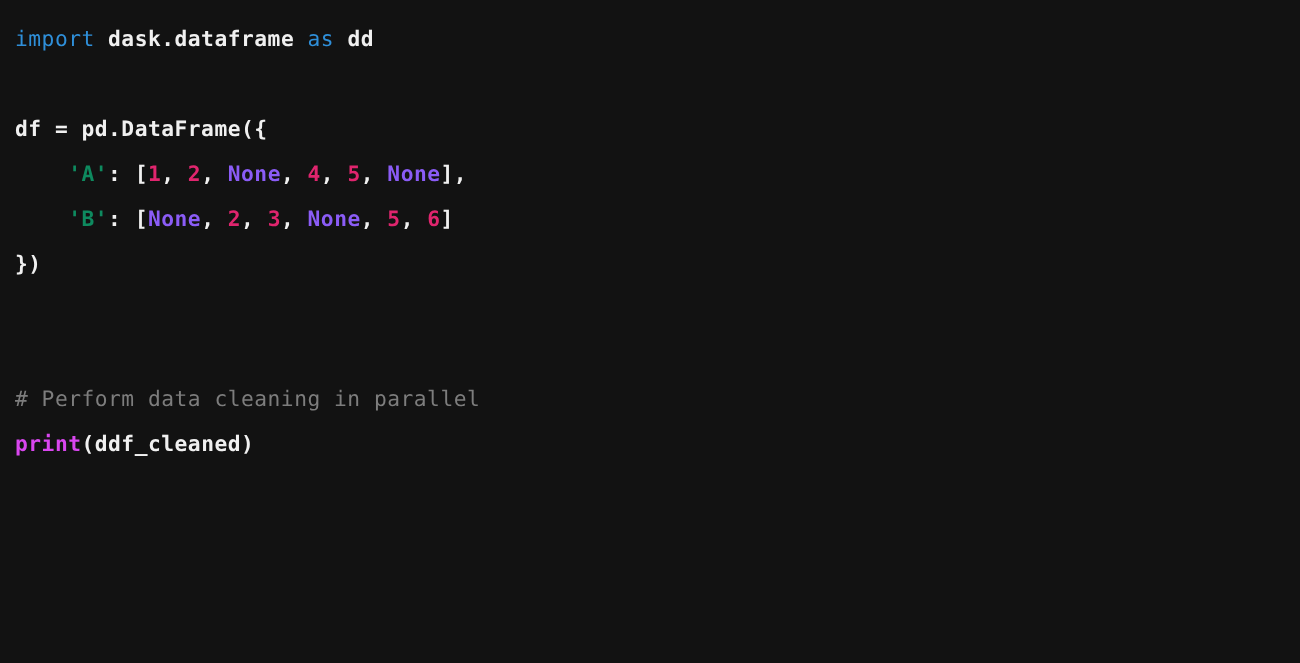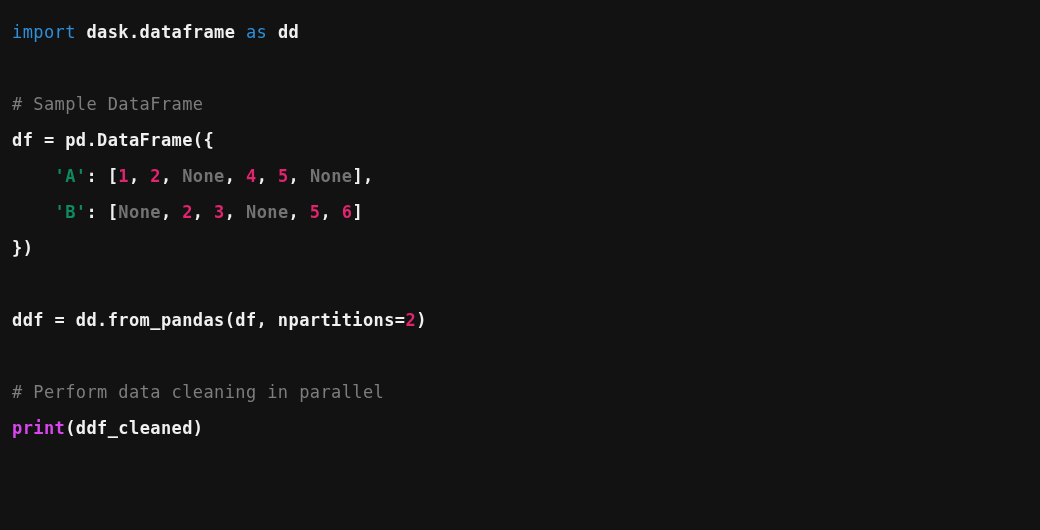--- a/index.html
+++ b/index.html
@@ -28,35 +28,33 @@
     white-space: pre;
     font-weight: bold;
     color: #f0f0f0;
   }
   .code-line.blank {
     height: 36px;
   }
   .tok { white-space: pre; }
   .tok-plain   { color: #f0f0f0; font-weight: bold; }
   .tok-keyword { color: #2f8fd9; font-weight: normal; }
-  .tok-const   { color: #737373; font-weight: bold; }
+  .tok-const   { color: #8b5cf6; font-weight: bold; }
   .tok-string  { color: #0e8a5f; font-weight: bold; }
   .tok-number  { color: #e0256e; font-weight: bold; }
   .tok-comment { color: #7d7d7d; font-weight: normal; }
   .tok-builtin { color: #d946ef; font-weight: bold; }
 </style>
 </head>
 <body>
 
 <div id="code-block">
     <div class="code-line"><span class="tok tok-keyword">import</span><span class="tok tok-plain"> dask.dataframe </span><span class="tok tok-keyword">as</span><span class="tok tok-plain"> dd</span></div>
     <div class="code-line blank">&nbsp;</div>
-    <div class="code-line"><span class="tok tok-comment"># Sample DataFrame</span></div>
     <div class="code-line"><span class="tok tok-plain">df = pd.DataFrame({</span></div>
     <div class="code-line"><span class="tok tok-plain">    </span><span class="tok tok-string">'A'</span><span class="tok tok-plain">: [</span><span class="tok tok-number">1</span><span class="tok tok-plain">, </span><span class="tok tok-number">2</span><span class="tok tok-plain">, </span><span class="tok tok-const">None</span><span class="tok tok-plain">, </span><span class="tok tok-number">4</span><span class="tok tok-plain">, </span><span class="tok tok-number">5</span><span class="tok tok-plain">, </span><span class="tok tok-const">None</span><span class="tok tok-plain">],</span></div>
     <div class="code-line"><span class="tok tok-plain">    </span><span class="tok tok-string">'B'</span><span class="tok tok-plain">: [</span><span class="tok tok-const">None</span><span class="tok tok-plain">, </span><span class="tok tok-number">2</span><span class="tok tok-plain">, </span><span class="tok tok-number">3</span><span class="tok tok-plain">, </span><span class="tok tok-const">None</span><span class="tok tok-plain">, </span><span class="tok tok-number">5</span><span class="tok tok-plain">, </span><span class="tok tok-number">6</span><span class="tok tok-plain">]</span></div>
     <div class="code-line"><span class="tok tok-plain">})</span></div>
     <div class="code-line blank">&nbsp;</div>
-    <div class="code-line"><span class="tok tok-plain">ddf = dd.from_pandas(df, npartitions=</span><span class="tok tok-number">2</span><span class="tok tok-plain">)</span></div>
     <div class="code-line blank">&nbsp;</div>
     <div class="code-line"><span class="tok tok-comment"># Perform data cleaning in parallel</span></div>
     <div class="code-line"><span class="tok tok-builtin">print</span><span class="tok tok-plain">(ddf_cleaned)</span></div>
   </div>
 
 </body></html>

